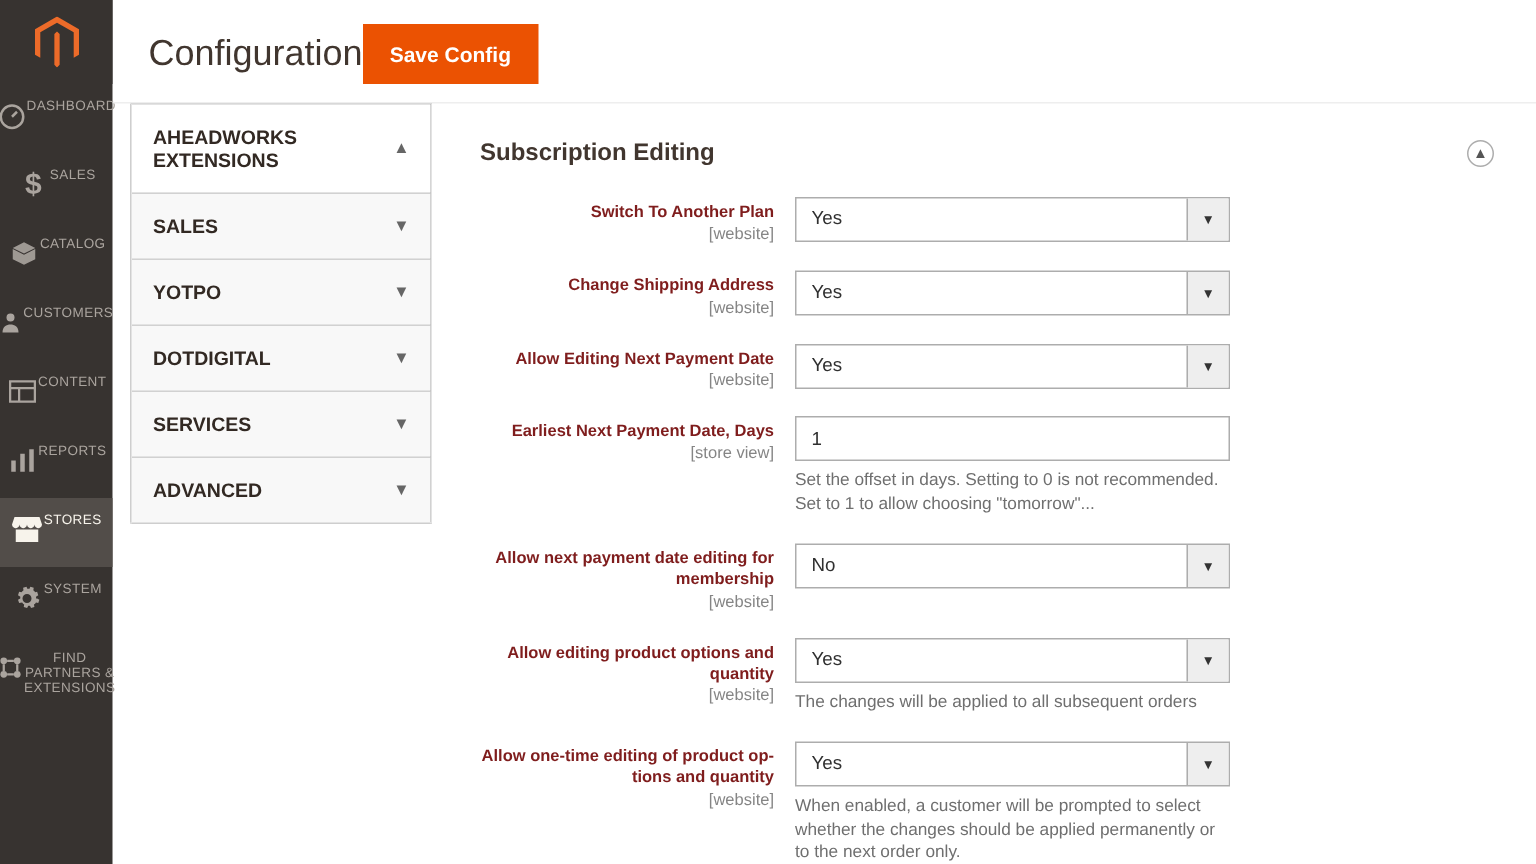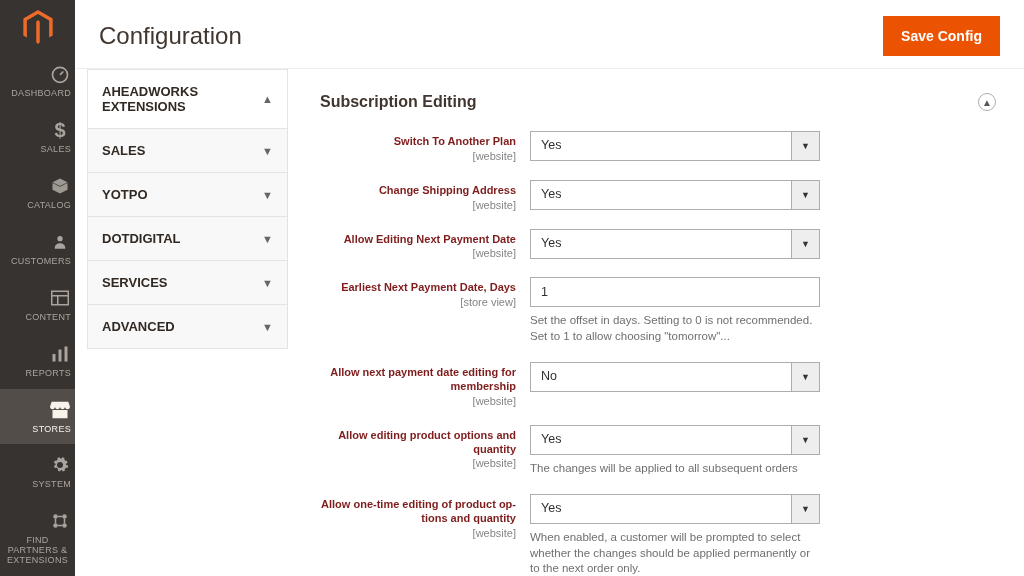--- a/index.html
+++ b/index.html
@@ -3,28 +3,28 @@
 <meta charset="utf-8">
 <style>
 * { box-sizing: border-box; margin: 0; padding: 0; }
 body { font-family: -apple-system, BlinkMacSystemFont, "Segoe UI", Helvetica, Arial, sans-serif; font-size: 13px; color: #333; background: #fff; }
 .app { display: flex; height: 576px; width: 1024px; overflow: hidden; }
 
 
 .nav-sidebar { width: 75px; background: #373330; display: flex; flex-direction: column; align-items: center; padding-top: 0; flex-shrink: 0; }
 .logo-cell { width: 75px; height: 56px; display: flex; align-items: center; justify-content: center; background: #373330; }
 .logo-cell svg { width: 30px; height: 34px; }
-.nav-item { width: 75px; padding: 10px 4px; display: flex; flex-direction: column; align-items: flex-end; justify-content: center; color: #aaa49e; cursor: pointer; font-size: 9px; text-align: center; line-height: 1.1; }
+.nav-item { width: 75px; padding: 10px 4px; display: flex; flex-direction: row; align-items: flex-start; justify-content: center; color: #aaa49e; cursor: pointer; font-size: 9px; text-align: center; line-height: 1.1; }
 .nav-item.active { background: #524d49; color: #f7f3eb; }
 .nav-item .icon { font-size: 18px; margin-bottom: 4px; display: flex; align-items: center; justify-content: center; width: 22px; height: 22px; }
 .nav-item .label { letter-spacing: 0.3px; }
 
 
 .main { flex: 1; display: flex; flex-direction: column; overflow: hidden; }
-.page-header { display: flex; align-items: center; justify-content: space-between; padding: 16px 24px 12px 24px; border-bottom: 1px solid #eee; flex-shrink: 0; }
+.page-header { display: flex; align-items: center; padding: 16px 24px 12px 24px; border-bottom: 1px solid #eee; flex-shrink: 0; }
 .page-title { font-size: 24px; font-weight: 400; color: #41362f; }
 .save-btn { background: #eb5202; color: #fff; border: none; padding: 12px 18px; font-size: 14px; font-weight: 600; cursor: pointer; }
 
 .content-row { flex: 1; display: flex; overflow: hidden; }
 
 
 .config-sidebar { width: 213px; flex-shrink: 0; padding: 0 0 0 12px; overflow-y: auto; }
 .config-sidebar-inner { border: 1px solid #e3e3e3; border-top: none; background: #737373; margin-right: 0; }
 .accordion-item { border-top: 1px solid #e3e3e3; }
 .accordion-head { display: flex; align-items: center; justify-content: space-between; padding: 14px 14px; font-size: 13px; font-weight: 600; color: #322923; cursor: pointer; background: #f8f8f8; }

